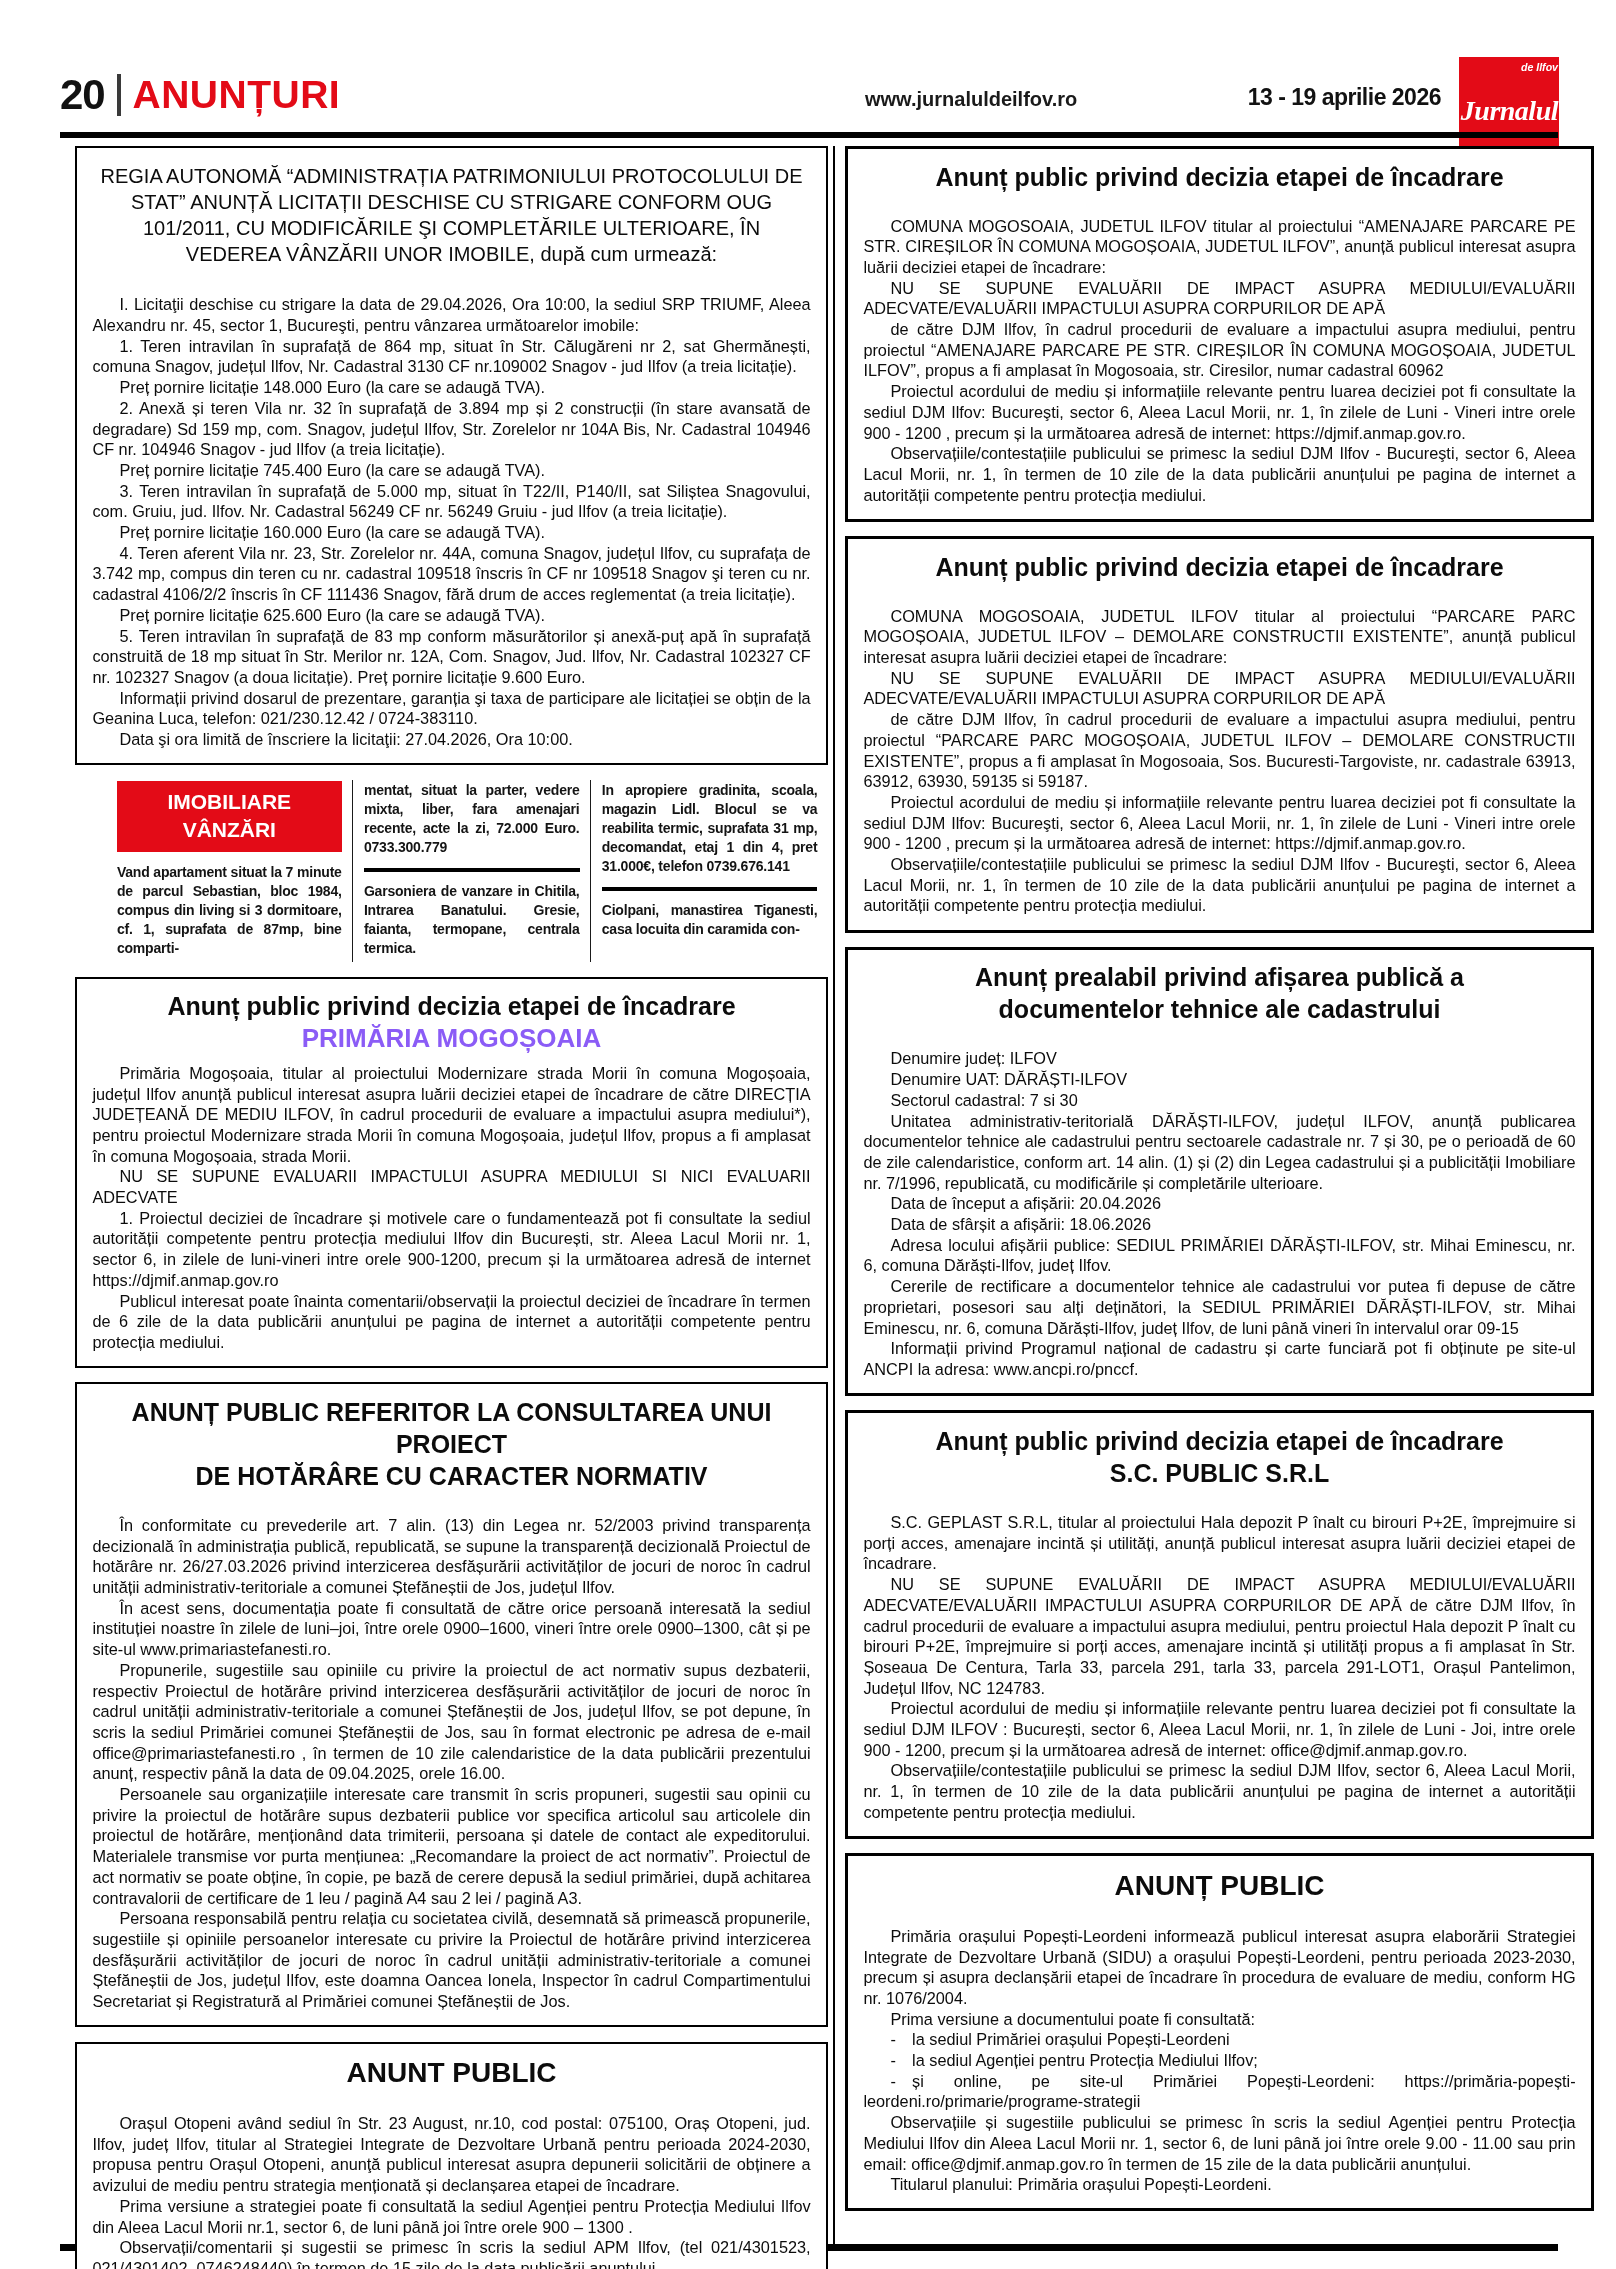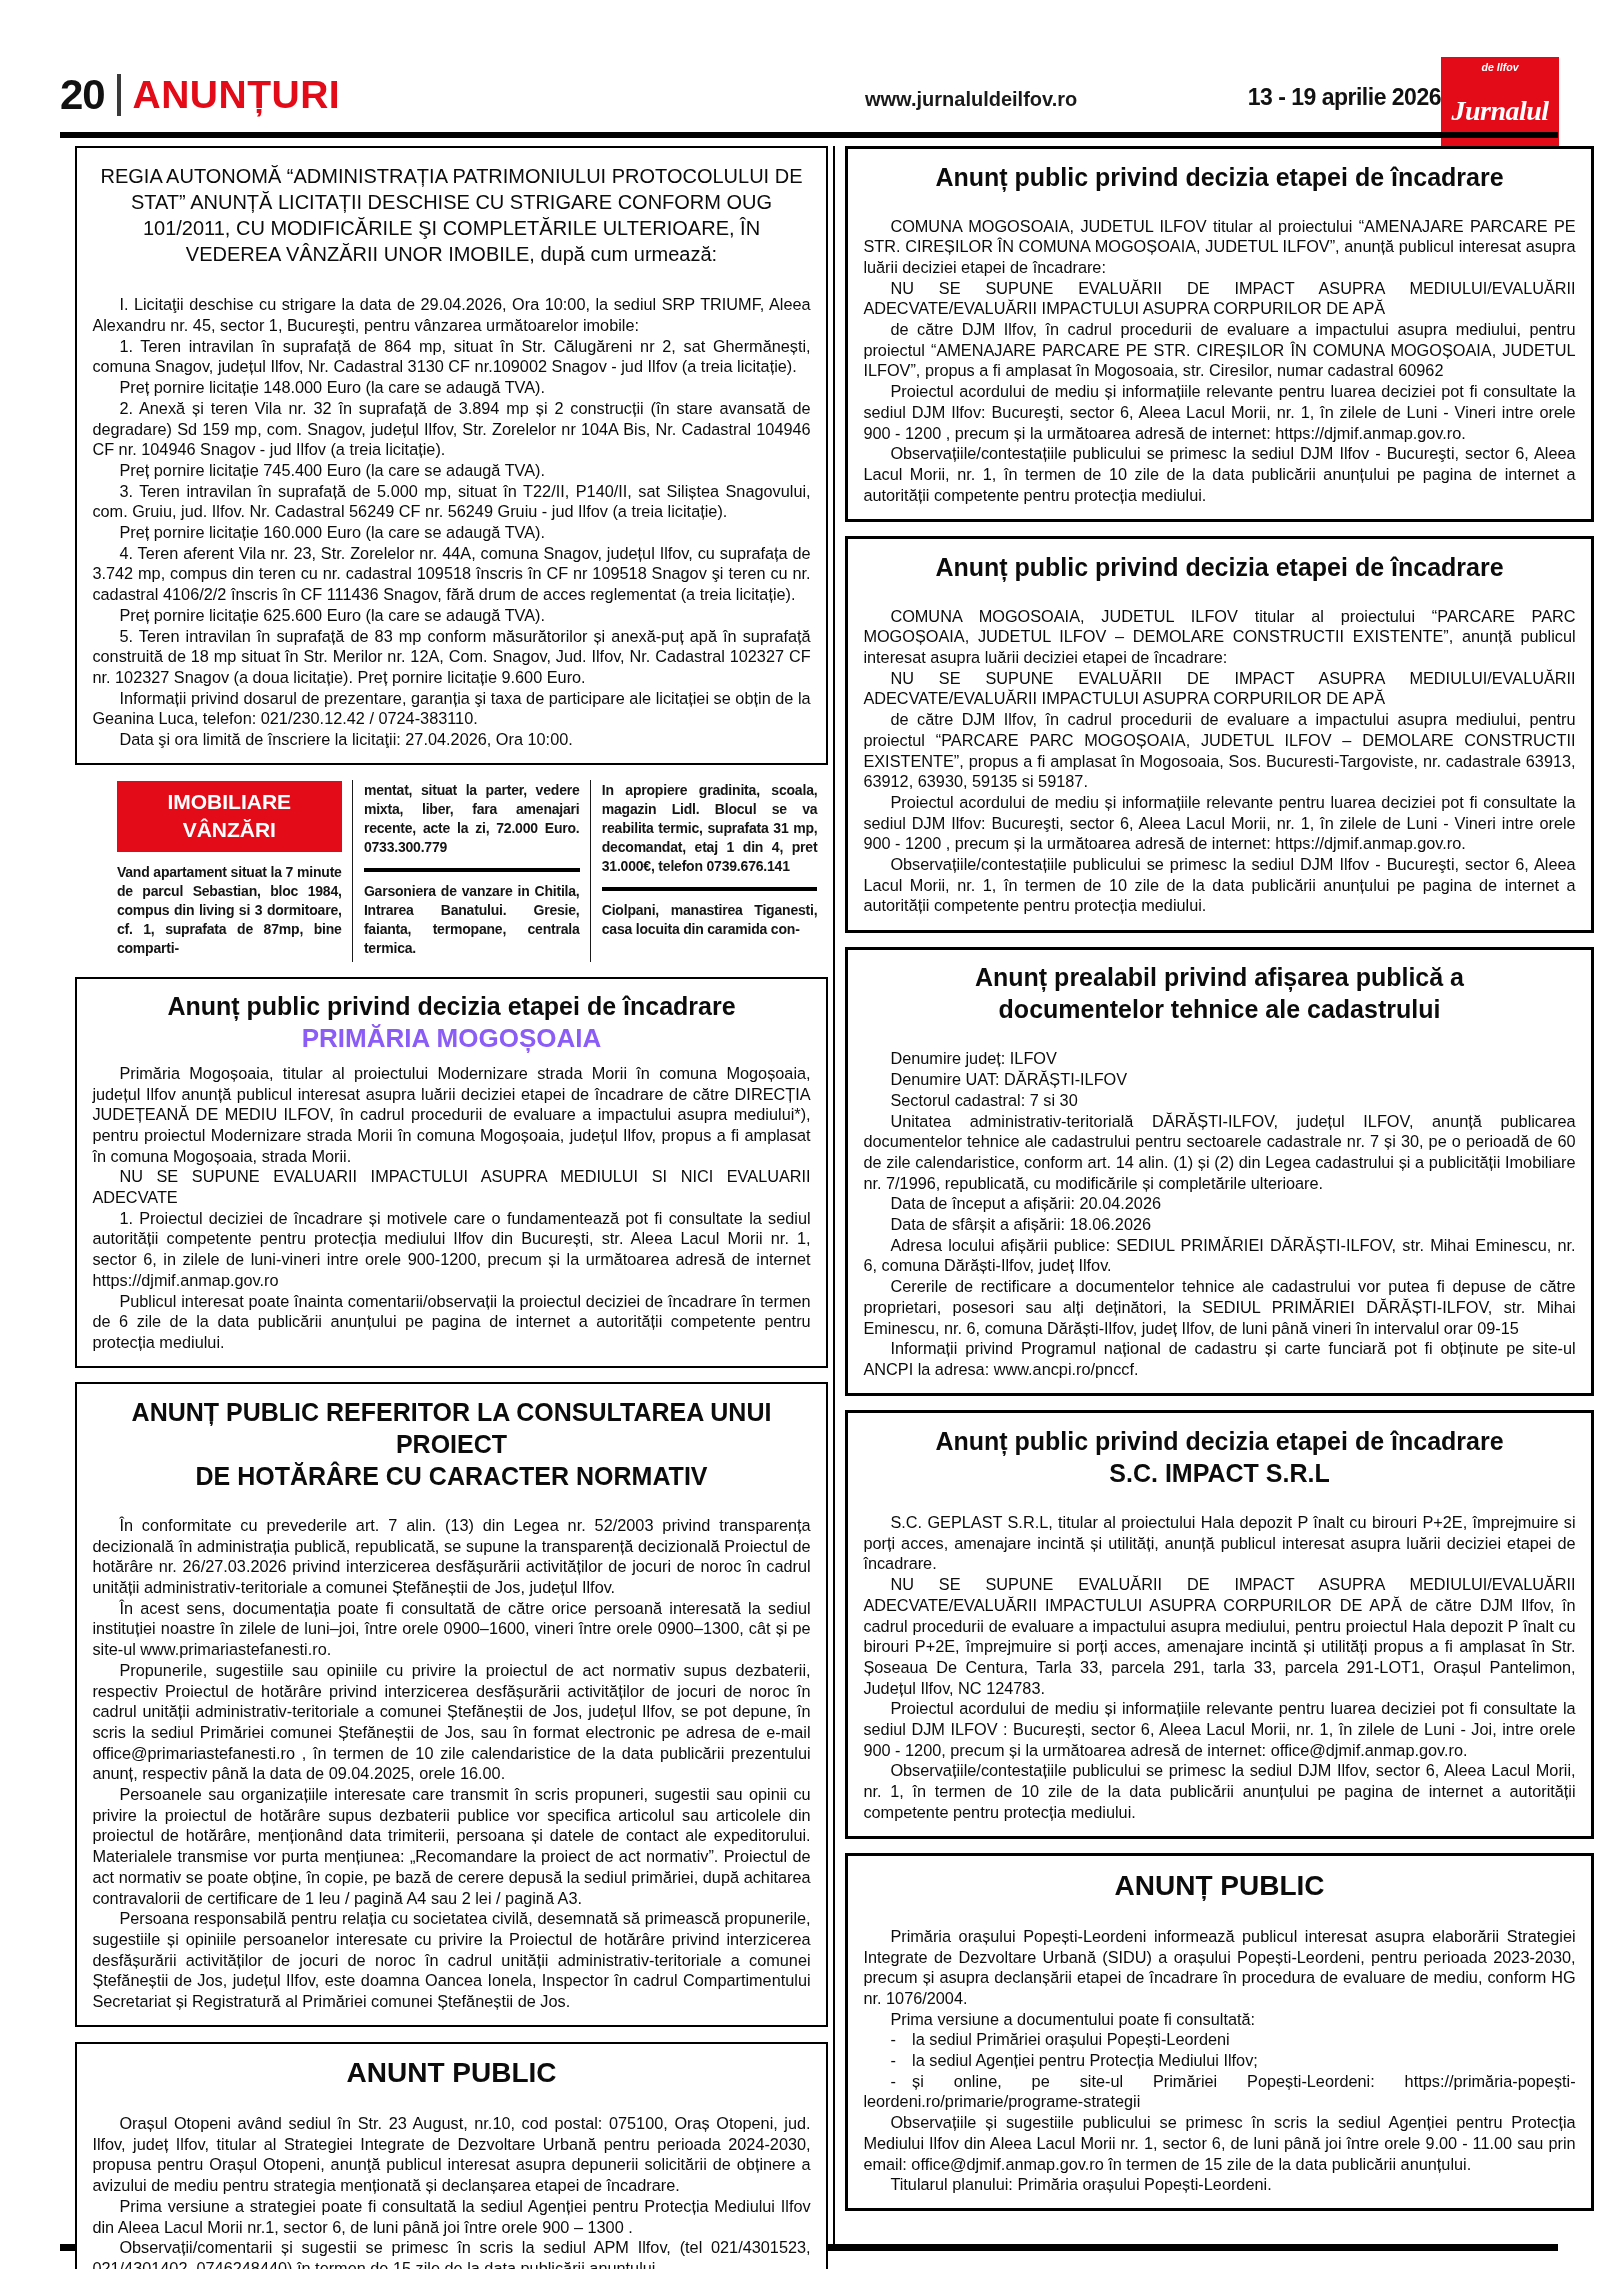--- a/index.html
+++ b/index.html
@@ -10,22 +10,22 @@
     -webkit-font-smoothing:antialiased;
   }
   
   .masthead { position:absolute; top:71px; left:60px; width:1498px; height:58px; }
   .mast-left { position:absolute; left:0; top:0; display:flex; align-items:center; gap:12px; }
   .page-num { font-size:42px; font-weight:bold; letter-spacing:-1px; color:#121212; }
   .mast-bar { width:3.8px; height:42px; background:#3a3a3a; }
   .section-name { font-size:39px; font-weight:bold; letter-spacing:0.5px; color:#e30b17; }
   .site { position:absolute; left:805px; top:17.3px; font-size:20px; font-weight:bold; color:#1a1a1a; }
   .date { position:absolute; right:117px; top:13.4px; font-size:23px; font-weight:bold; letter-spacing:-0.5px; color:#121212;text-align:center; }
-  .logo { position:absolute; right:0; top:-13.4px; width:116px; height:90px; background:#e30b17;
-          display:flex; flex-direction:column; align-items:center; box-shadow:0 0 0 1px #e30b17; }
+  .logo { position:absolute; right:0; top:-13.4px; width:98px; height:90px; background:#e30b17;
+          display:flex; flex-direction:column; align-items:flex-end; box-shadow:0 0 0 1px #e30b17; }
   .logo-top { color:#fff; font-size:10.6px; font-weight:bold; text-align:center; padding:2.9px 0 1.9px; font-style:italic; }
   .logo-stripe { height:5.8px; background:#2b3990; }
   .logo-main { flex:1; color:#fff; font-family:"Liberation Serif", serif; font-weight:bold; font-style:italic;
                font-size:28px; display:flex; align-items:center; justify-content:center; letter-spacing:-0.5px;margin-top:7px; }
   .logo-base { height:9.6px; border-top:1.9px solid #fff; margin:0 2.9px 2.9px; }
   .top-rule { position:absolute; top:132px; left:60px; width:1498px; height:5.8px; background:#000; }
   
   .col { position:absolute; top:146px; }
   .col-left  { left:75px;  width:753px; }
   .col-right { left:845px; width:749px; }
@@ -183,21 +183,21 @@
         <p class="body-p">Data de început a afișării: 20.04.2026</p>
         <p class="body-p">Data de sfârșit a afișării: 18.06.2026</p>
         <p class="body-p">Adresa locului afișării publice: SEDIUL PRIMĂRIEI DĂRĂȘTI-ILFOV, str. Mihai Eminescu, nr. 6, comuna Dărăști-Ilfov, județ Ilfov.</p>
         <p class="body-p">Cererile de rectificare a documentelor tehnice ale cadastrului vor putea fi depuse de către proprietari, posesori sau alți deținători, la SEDIUL PRIMĂRIEI DĂRĂȘTI-ILFOV, str. Mihai Eminescu, nr. 6, comuna Dărăști-Ilfov, județ Ilfov, de luni până vineri în intervalul orar 09-15</p>
         <p class="body-p">Informații privind Programul național de cadastru și carte funciară pot fi obținute pe site-ul ANCPI la adresa: www.ancpi.ro/pnccf.</p>
       </div>
   </section>
 
   <section class="notice notice--thick">
     <h2 class="notice-title">Anunț public privind decizia etapei de încadrare</h2>
-    <h2 class="notice-title mb-lg">S.C. IMPACT S.R.L</h2>
+    <h2 class="notice-title mb-lg">S.C. PUBLIC S.R.L</h2>
     <div>
         <p class="body-p">S.C. GEPLAST S.R.L, titular al proiectului Hala depozit P înalt cu birouri P+2E, împrejmuire si porți acces, amenajare incintă și utilități, anunță publicul interesat asupra luării deciziei etapei de încadrare.</p>
         <p class="body-p">NU SE SUPUNE EVALUĂRII DE IMPACT ASUPRA MEDIULUI/EVALUĂRII ADECVATE/EVALUĂRII IMPACTULUI ASUPRA CORPURILOR DE APĂ de către DJM Ilfov, în cadrul procedurii de evaluare a impactului asupra mediului, pentru proiectul Hala depozit P înalt cu birouri P+2E, împrejmuire si porți acces, amenajare incintă și utilități propus a fi amplasat în Str. Șoseaua De Centura, Tarla 33, parcela 291, tarla 33, parcela 291-LOT1, Orașul Pantelimon, Județul Ilfov, NC 124783.</p>
         <p class="body-p">Proiectul acordului de mediu și informațiile relevante pentru luarea deciziei pot fi consultate la sediul DJM ILFOV : București, sector 6, Aleea Lacul Morii, nr. 1, în zilele de Luni - Joi, intre orele 900 - 1200, precum și la următoarea adresă de internet: office@djmif.anmap.gov.ro.</p>
         <p class="body-p">Observațiile/contestațiile publicului se primesc la sediul DJM Ilfov, sector 6, Aleea Lacul Morii, nr. 1, în termen de 10 zile de la data publicării anunțului pe pagina de internet a autorității competente pentru protecția mediului.</p>
       </div>
   </section>
 
   <section class="notice notice--thick">
     <h2 class="notice-title big-title mb-lg">ANUNȚ PUBLIC</h2>

